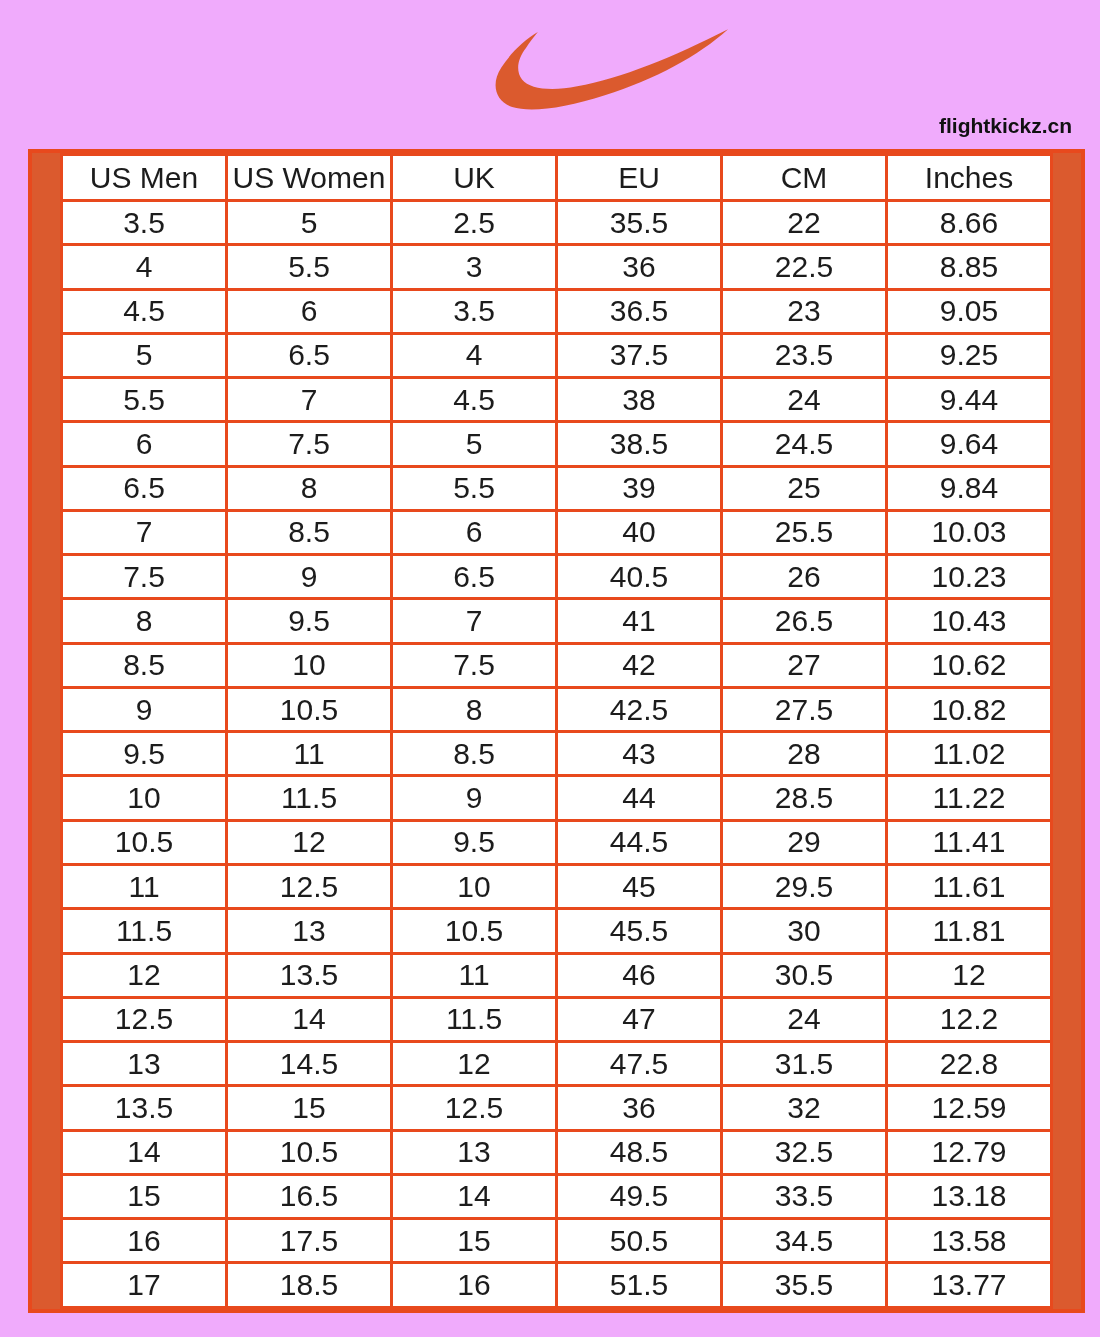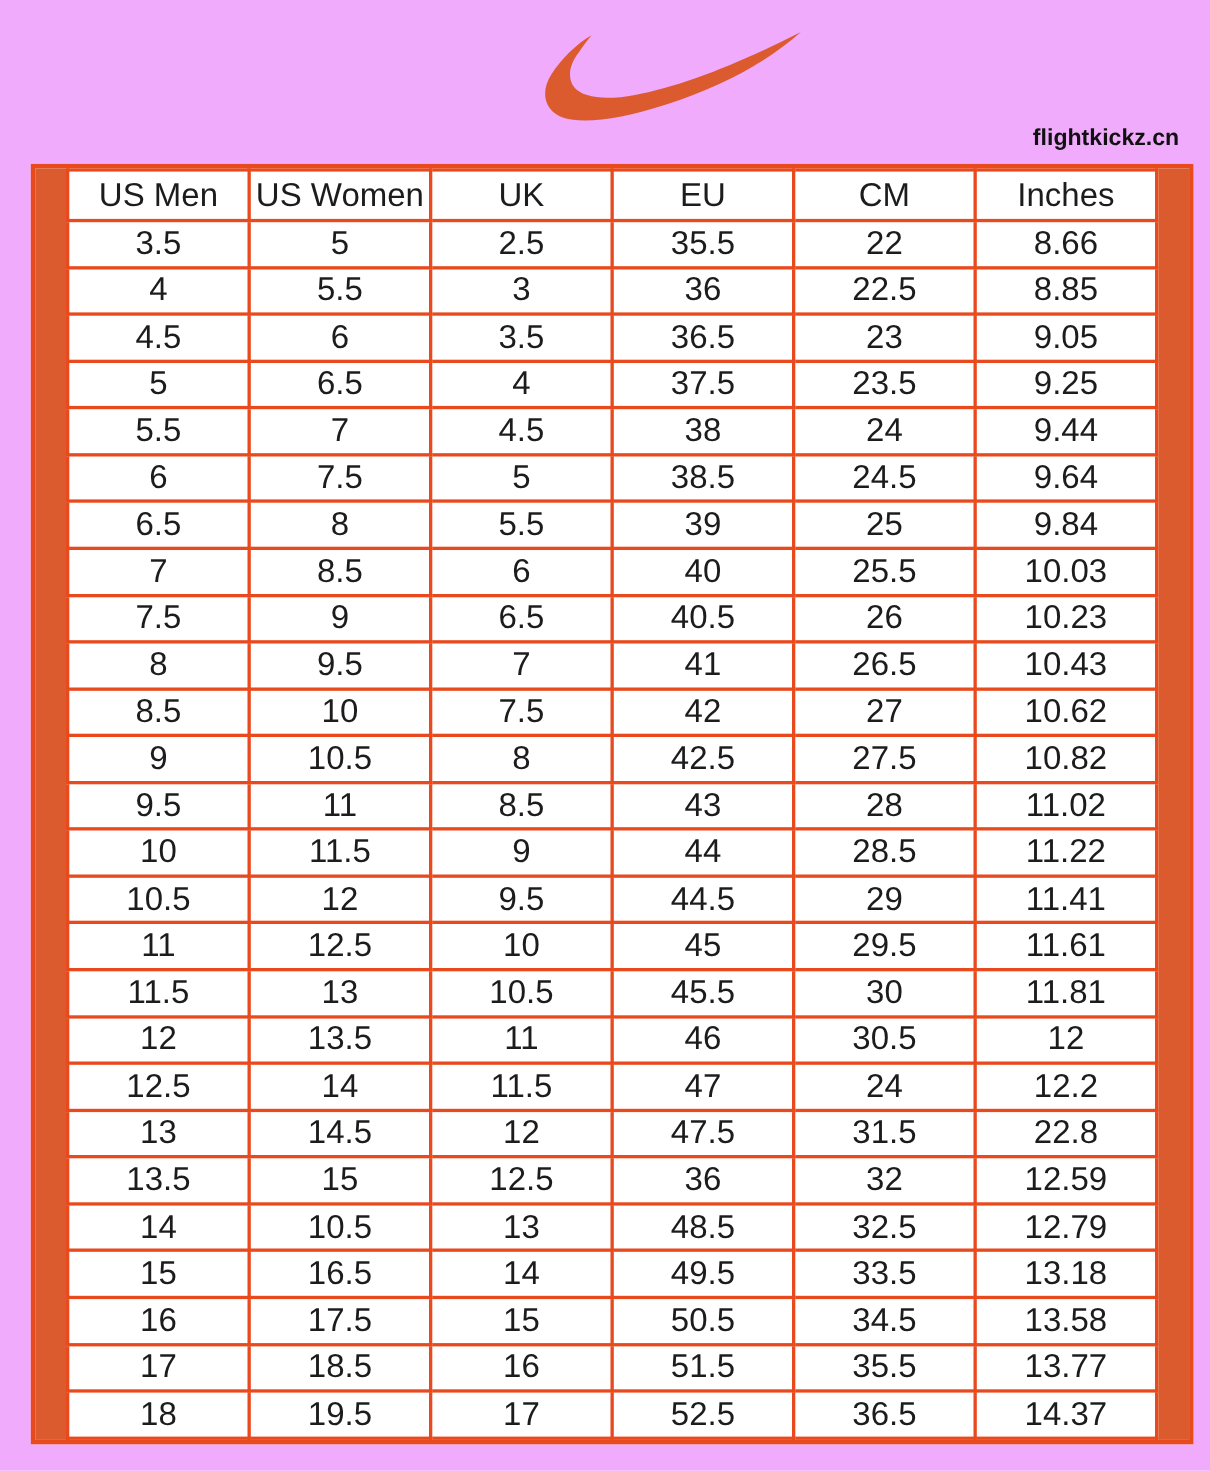--- a/index.html
+++ b/index.html
@@ -267,26 +267,18 @@
             <td>13.58</td>
           </tr>
           <tr>
             <td>17</td>
             <td>18.5</td>
             <td>16</td>
             <td class="eu-high">51.5</td>
             <td class="cm-low">35.5</td>
             <td>13.77</td>
           </tr>
-          <tr>
-            <td>18</td>
-            <td>19.5</td>
-            <td>17</td>
-            <td class="eu-high">52.5</td>
-            <td class="cm-low">36.5</td>
-            <td>14.37</td>
-          </tr>
         </tbody>
     </table>
     <div class="side-bar"></div>
   </div>
 
 </div>
 
 </body></html>

